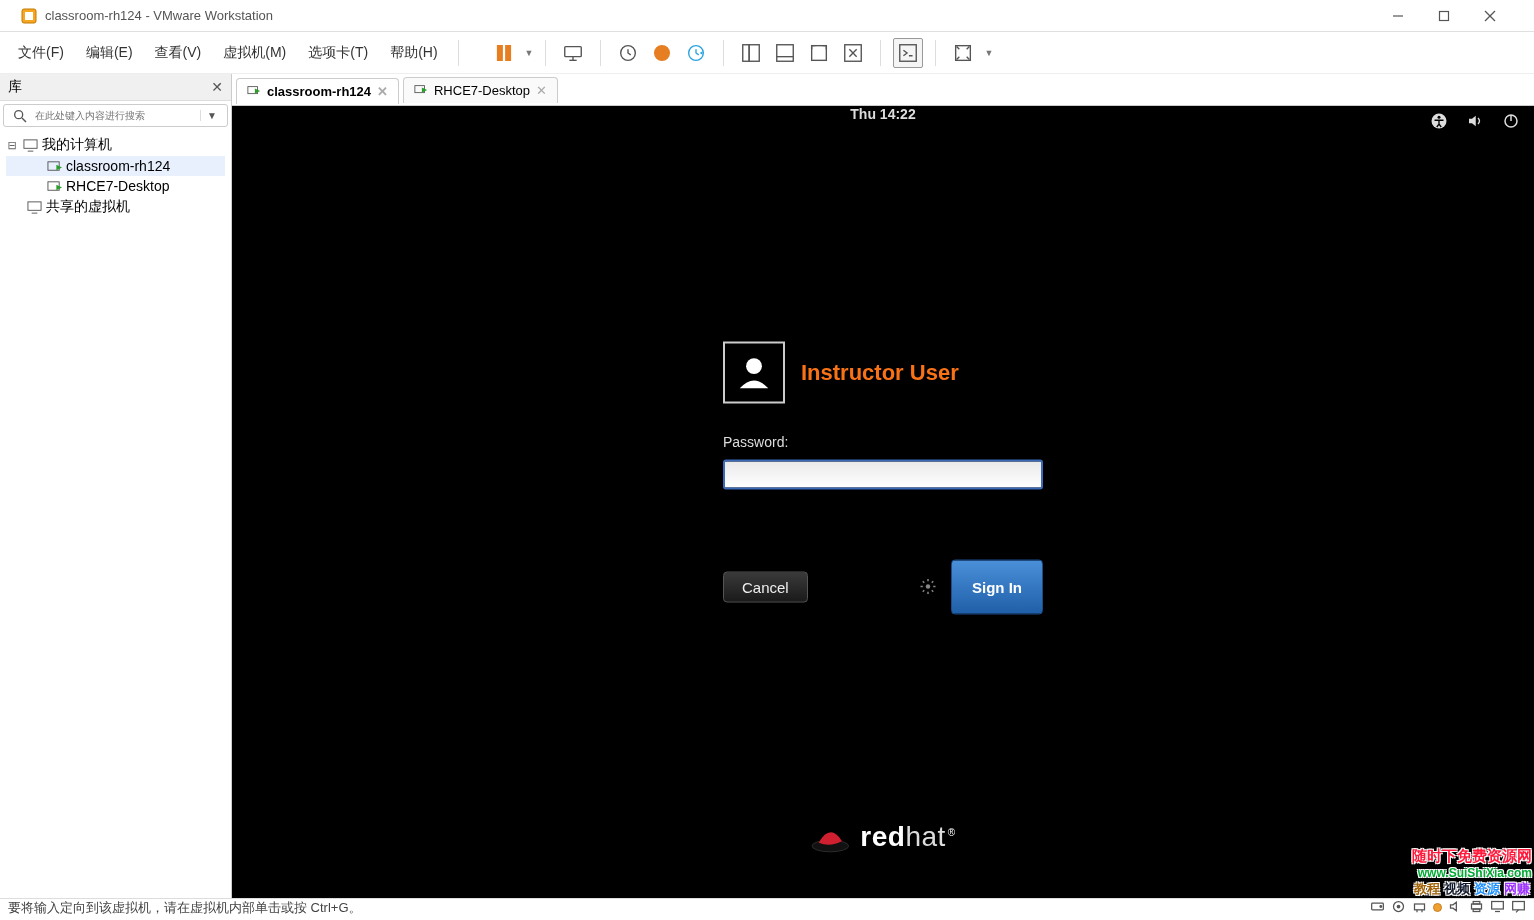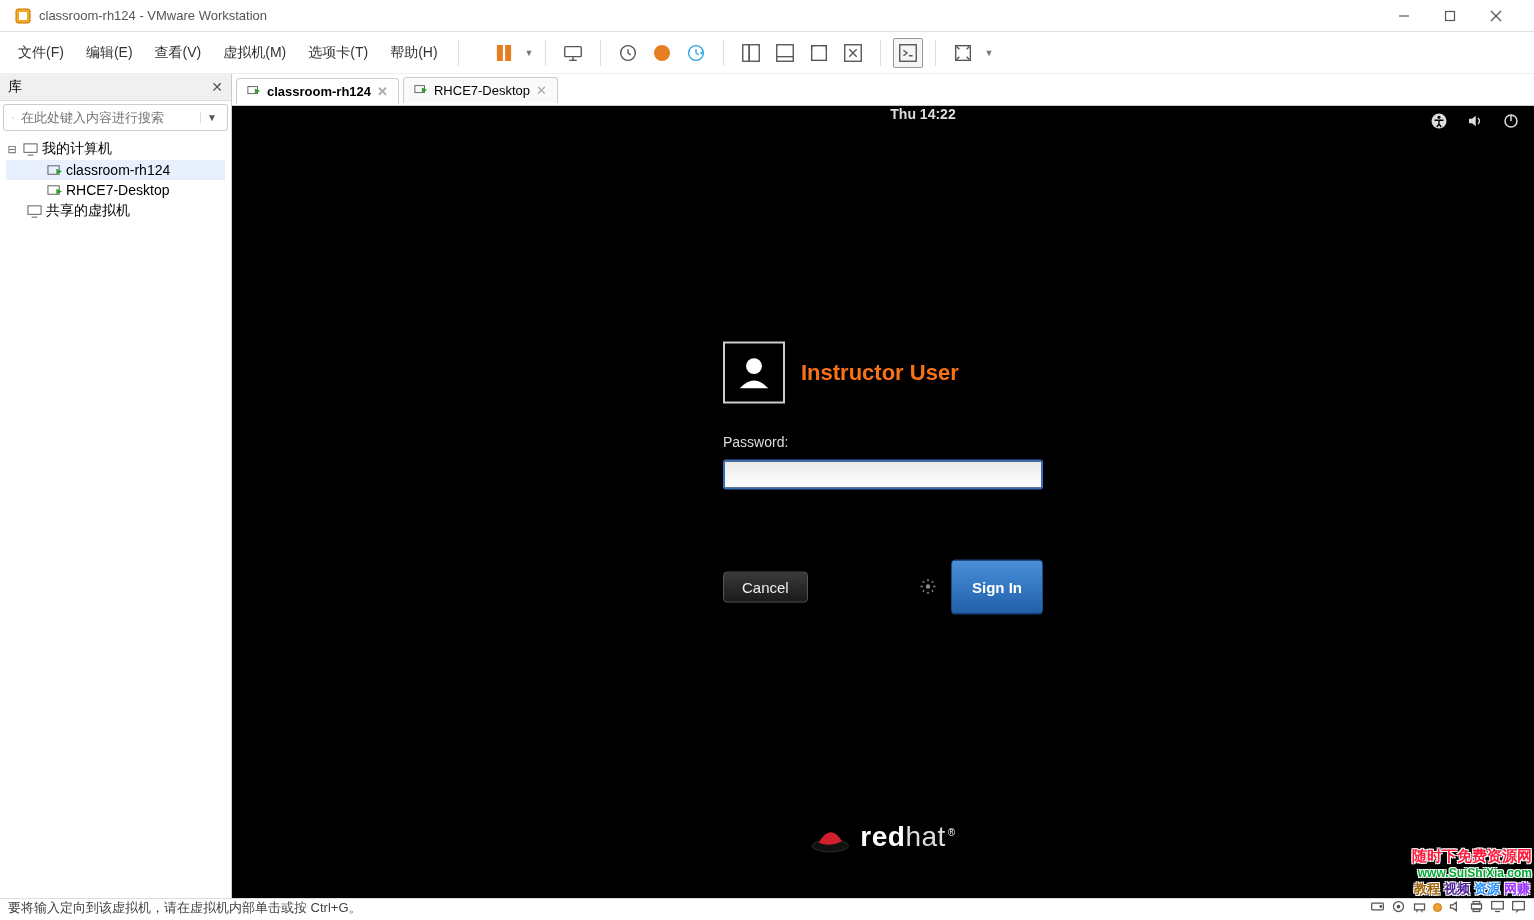--- a/index.html
+++ b/index.html
@@ -1,19 +1,19 @@
 <!DOCTYPE html>
 <html><head>
   <meta charset="utf-8">
   <style>
     * { margin: 0; padding: 0; box-sizing: border-box; font-family: "Segoe UI", "Microsoft YaHei", sans-serif; }
     body { width: 1534px; height: 920px; background: #fff; overflow: hidden; position: relative; }
 
     
-    .titlebar { height: 32px; display: flex; align-items: center; padding: 0 15px; background: #fff; border-bottom: 1px solid #e0e0e0; }
+    .titlebar { height: 32px; display: flex; align-items: center; padding: 0 21px; background: #fff; border-bottom: 1px solid #e0e0e0; }
     .titlebar .app-icon { width: 16px; height: 16px; margin-right: 8px; display:flex; align-items:center; justify-content:center;}
     .titlebar .title-text { font-size: 13px; color: #555; flex: 1; }
     .win-controls { display: flex; gap: 0; }
     .win-btn { width: 46px; height: 30px; display:flex; align-items:center; justify-content:center; color:#666; }
     .win-btn svg { width: 12px; height: 12px; }
 
     
     .menubar { height: 42px; display: flex; align-items: center; padding: 0 8px; gap: 2px; background: #fff; border-bottom: 1px solid #eee;}
     .menubar .menu-item { padding: 4px 10px; font-size: 14px; color: #333; cursor: pointer; }
 
@@ -29,21 +29,21 @@
 
     
     .main { display:flex; height: calc(100% - 32px - 42px - 22px); }
 
     
     .sidebar { width: 232px; border-right: 1px solid #ccc; display:flex; flex-direction:column; background:#fff;}
     .side-header { display:flex; align-items:center; justify-content:space-between; padding: 4px 8px; font-size:14px; background:#f0f0f0; border-bottom:1px solid #ddd;}
     .side-header .close-x { font-size: 14px; color:#555; cursor:pointer;}
     .search-row { display:flex; align-items:center; padding: 2px 4px; border:1px solid #ccc; margin:3px; border-radius:3px;}
     .search-row svg { width:16px; height:16px; stroke:#555; fill:none; stroke-width:2; margin:0 4px;}
-    .search-row input { flex:1; border:none; outline:none; font-size:13px; padding:3px;}
+    .search-row input { flex:1; border:none; outline:none; font-size:10px; padding:3px;}
     .search-row .dd { font-size:10px; color:#555; padding:0 6px; border-left:1px solid #ddd;}
     .tree { padding: 4px 6px; font-size: 14px; }
     .tree-node { display:flex; align-items:center; padding: 2px 0; gap:4px; }
     .tree-node.indent1 { padding-left: 20px; }
     .tree-node.indent2 { padding-left: 40px; }
     .tree-node.selected { background: #e8f0fe; }
     .tree-toggle { width:12px; font-size:11px; color:#666; text-align:center;}
     .tree-icon { width:16px; height:16px; display:inline-flex; align-items:center; justify-content:center;}
     .tree-icon svg { width:15px; height:15px; }
 
@@ -51,21 +51,21 @@
     .content { flex:1; display:flex; flex-direction:column; background:#fff;}
     .tabs { display:flex; align-items:center; height: 32px; background:#fff; border-bottom: 1px solid #ccc; padding-left:4px; gap:4px;}
     .tab { display:flex; align-items:center; gap:6px; padding: 5px 10px; border:1px solid #ccc; border-bottom:none; border-radius:4px 4px 0 0; background:#fafafa; font-size:13px;}
     .tab.active { background:#fff; font-weight:600; position:relative; top:1px;}
     .tab .tab-close { font-size:13px; color:#aaa; cursor:pointer;}
     .tab .tab-icon { width:14px; height:14px; display:inline-flex;}
 
     
     .vm-screen { flex:1; background:#000; position:relative; overflow:hidden;}
     .vm-topbar { position:absolute; top:8px; left:0; right:0; display:flex; align-items:center; justify-content:center; color:#ddd; font-size:14px; font-weight:600;}
-    .vm-topbar .clock { position:absolute; left:50%; transform:translateX(-50%);margin-left:40px;}
+    .vm-topbar .clock { position:absolute; left:50%; transform:translateX(-50%);}
     .vm-tray { position:absolute; right:14px; top:6px; display:flex; gap:18px; align-items:center;}
     .vm-tray svg { width:18px; height:18px; fill:#ddd; }
 
     .login-box { position:absolute; left:50%; top: 47%; transform:translate(-50%,-50%); width:320px; color:#eee;}
     .user-row { display:flex; align-items:center; gap:16px; margin-bottom: 30px;}
     .user-avatar { width:62px; height:62px; border:2px solid #ccc; display:flex; align-items:center; justify-content:center;}
     .user-avatar svg { width:38px; height:38px; fill:#fff;}
     .user-name { font-size:22px; font-weight:700; color:#f97316;}
     .pwd-label { font-size:14px; color:#ddd; margin-bottom:10px;}
     .pwd-input { width:100%; height:30px; background:linear-gradient(#e9e9e9,#fff); border:2px solid #3a6ab8; border-radius:3px; outline:none; padding:4px 6px;}
@@ -89,21 +89,21 @@
     .sb-right { display:flex; align-items:center; gap:6px;}
     .sb-right svg { width:15px; height:15px; stroke:#555; fill:none; stroke-width:1.5;}
     .sb-right .dot-ico { width:9px; height:9px; border-radius:50%; background:#f0a030; border:1px solid #c88020;}
 
     
     .watermark { position:absolute; right:2px; bottom:22px; text-align:right;margin-top:44px; }
     .watermark .line1 { font-size:15px; font-weight:700; color:#ff1a3c; text-shadow: -1px -1px 0 #fff,1px -1px 0 #fff,-1px 1px 0 #fff,1px 1px 0 #fff; }
     .watermark .line2 { font-size:12px; font-weight:700; color:#00aa33; text-shadow: -1px -1px 0 #fff,1px -1px 0 #fff,-1px 1px 0 #fff,1px 1px 0 #fff;}
     .watermark .line3 { font-size:13px; font-weight:700; }
     .watermark .line3 span:nth-child(1){color:#a16207;}
-    .watermark .line3 span:nth-child(2){color:#4c1d95;}
+    .watermark .line3 span:nth-child(2){color:#0f172a;}
     .watermark .line3 span:nth-child(3){color:#1e90ff;}
     .watermark .line3 span:nth-child(4){color:#9b30ff;}
     .watermark .line3 span { text-shadow: -1px -1px 0 #fff,1px -1px 0 #fff,-1px 1px 0 #fff,1px 1px 0 #fff; padding:0 2px;}
   </style>
 </head>
 <body>
 
 <div class="titlebar">
   <span class="app-icon">
     <svg viewBox="0 0 16 16">

